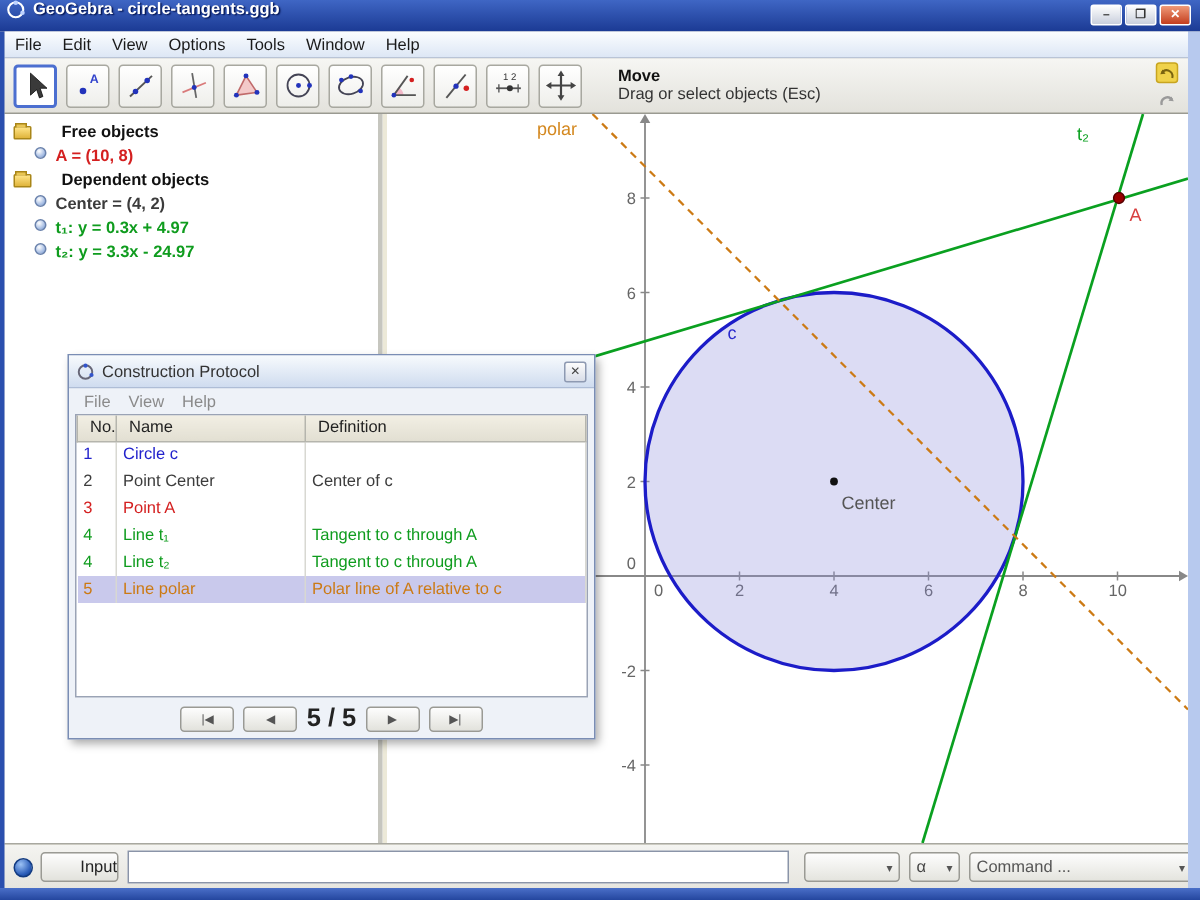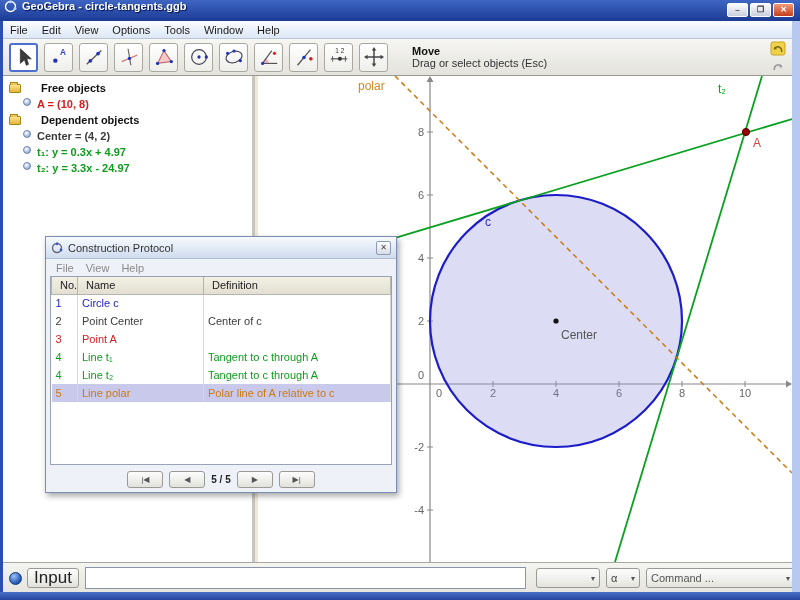--- a/index.html
+++ b/index.html
@@ -76,31 +76,31 @@
     font-weight:normal; color:#222; text-align:left; padding:1px 8px; height:17px; }
   td { border-right:1px solid #d8d8d2; padding:1px 4px; height:18px; white-space:nowrap;
     overflow:hidden; }
   tr.selrow td { background:#c9c9ec; }
   .col-no { width:26px; } .col-name { width:126px; }
   #proto-nav { height:28px; display:flex; align-items:center; justify-content:center;
     gap:6px; }
   .nav-btn { width:36px; height:17px; background:linear-gradient(#fdfdfd,#e2e2dc);
     border:1px solid #9a9a94; border-radius:3px; font-size:8px; color:#555;
     text-align:center; line-height:15px; }
-  #nav-pos { font-weight:bold; color:#222; font-size:10px; }
+  #nav-pos { font-weight:bold; color:#222; font-size:17px; }
 
   
   #inputbar { position:absolute; left:3px; top:562px; width:789px; height:30px;
     background:linear-gradient(#f4f4f1,#e6e5df); border-top:1px solid #a8a8a0; }
   #help-dot { position:absolute; left:6px; top:9px; width:13px; height:13px; border-radius:50%;
     background:radial-gradient(circle at 35% 30%, #9cc2f5, #2a5cb8 65%, #123a80);
     border:1px solid #123a80; }
   #input-btn { position:absolute; left:24px; top:5px; width:52px; height:20px;
     background:linear-gradient(#fdfdfd,#e2e2dc); border:1px solid #9a9a94; border-radius:3px;
-    font-size:17px; color:#222; text-align:center; line-height:18px; }
+    font-size:11px; color:#222; text-align:right; line-height:18px; }
   #input-field { position:absolute; left:82px; top:4px; width:441px; height:22px;
     border:1px solid #8a94a8; background:#fff; font-size:12px; padding:0 4px;
     font-family:"Liberation Sans", sans-serif; }
   .dd { position:absolute; top:5px; height:20px; background:linear-gradient(#fdfdfd,#e4e4de);
     border:1px solid #9a9a94; border-radius:3px; font-size:11px; color:#444;
     display:flex; align-items:center; padding:0 4px; }
   .dd .caret { margin-left:auto; font-size:8px; color:#555; }
   #dd-symbol { left:533px; width:64px; }
   #dd-alpha { left:603px; width:34px; }
   #dd-command { left:643px; width:149px; color:#555; }

